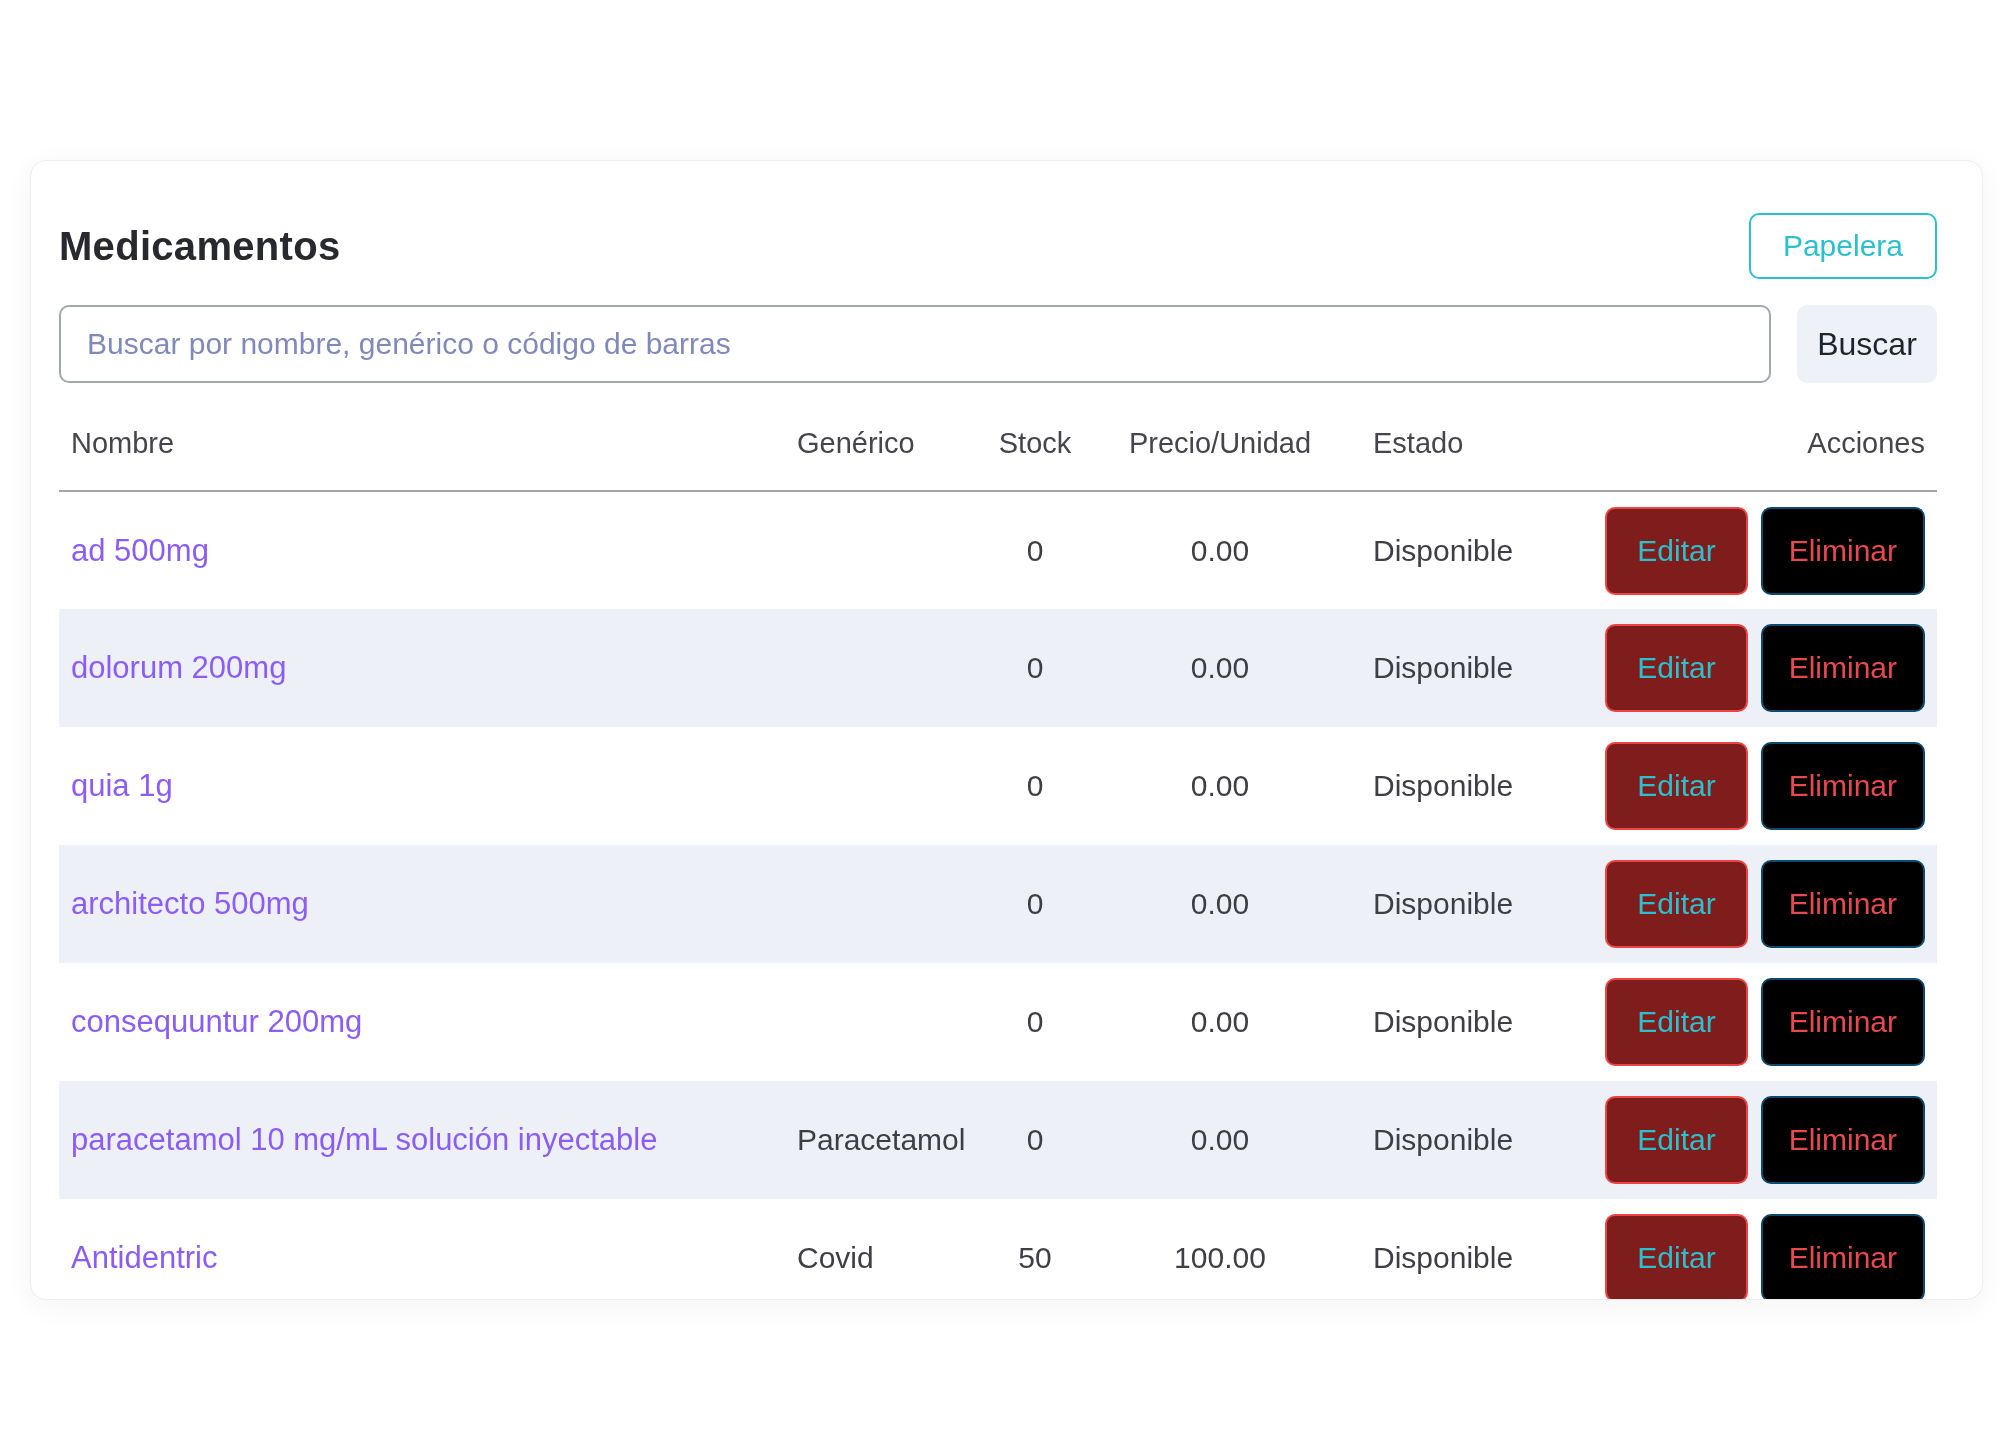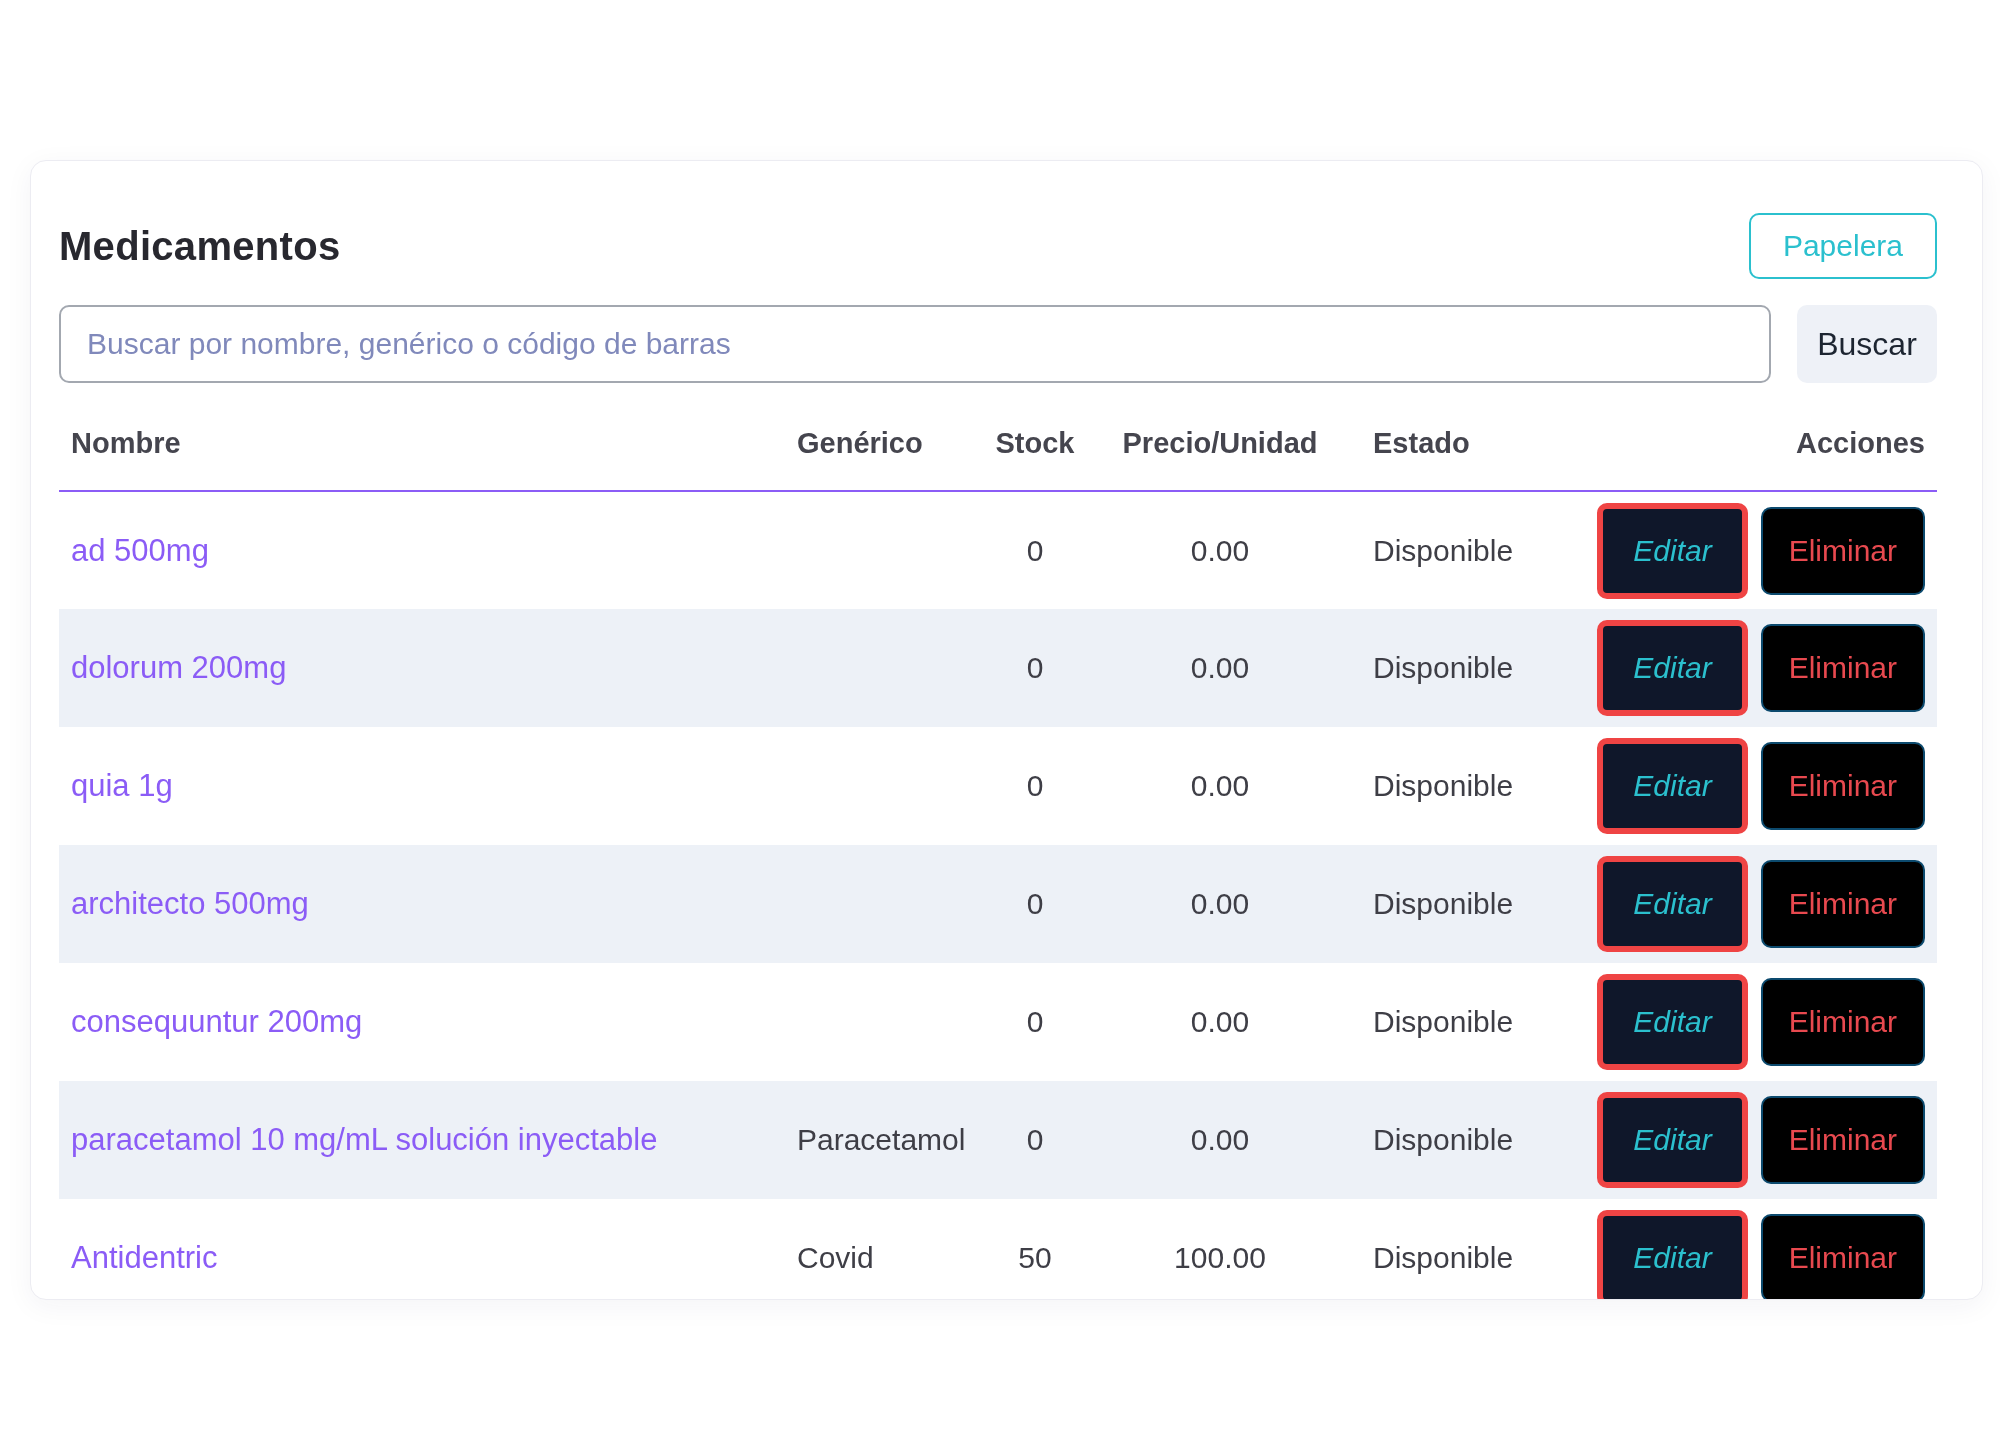--- a/index.html
+++ b/index.html
@@ -81,25 +81,25 @@
     font-size: 32px;
     border-radius: 10px;
   }
   table {
     width: 100%;
     border-collapse: collapse;
     table-layout: fixed;
   }
   thead th {
     font-size: 29px;
-    font-weight: 700;
+    font-weight: 400;
     color: #45454e;
     text-align: left;
     padding: 44px 12px 30px 12px;
-    border-bottom: 2px solid #8b5cf6;
+    border-bottom: 2px solid #a3a3a3;
     white-space: nowrap;
   }
   th.num, td.num { text-align: center; }
   th.col-actions, td.cell-actions { text-align: right; }
   th.col-status, td.cell-status { padding-left: 28px; }
   tbody td {
     font-size: 30px;
     color: #3e3e46;
     padding: 0 12px;
     height: 118px;
@@ -114,27 +114,26 @@
     text-decoration: none;
     cursor: pointer;
   }
   .actions-wrap {
     display: flex;
     justify-content: flex-end;
     gap: 13px;
     align-items: center;
   }
   .btn-edit {
-    background: #0f172a;
+    background: #7f1d1d;
     color: #2bc0ce;
-    border: 6px solid #ef4444;
+    border: 2px solid #ef4444;
     border-radius: 10px;
     font-size: 30px;
     padding: 25px 30px;
-    font-style: italic;
   }
   .btn-delete {
     background: #000000;
     color: #e8494f;
     border: 2px solid #0c4a6e;
     border-radius: 10px;
     font-size: 30px;
     padding: 25px 26px;
   }
 </style>

